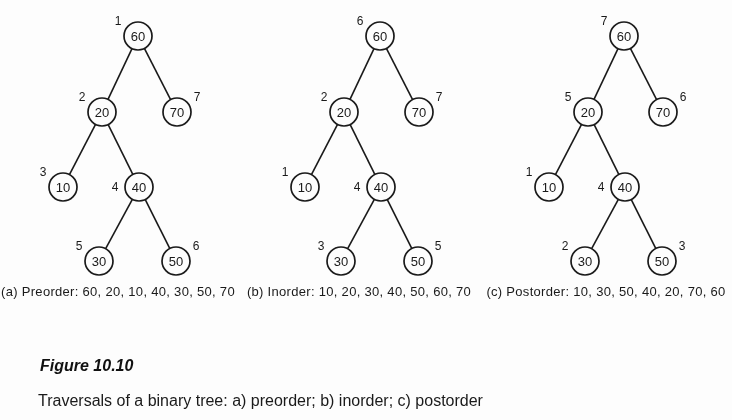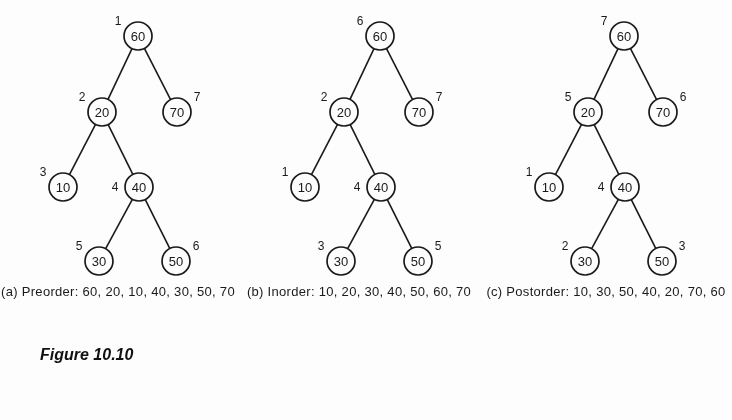--- a/index.html
+++ b/index.html
@@ -26,21 +26,21 @@
     left: 8px;
     top: 314px;
     font-size: 12.5px;
     letter-spacing: 0.2px;
     color: #1a1a1a;
     white-space: nowrap;
   }
   .fig-title {
     position: absolute;
     left: 40px;
-    top: 346px;
+    top: 357px;
     font-size: 16px;
     font-weight: bold;
     font-style: italic;
     color: #111111;
     white-space: nowrap;
   }
   .fig-caption {
     position: absolute;
     left: 38px;
     top: 392px;
@@ -139,13 +139,14 @@
         <circle cx="585" cy="261" r="14" fill="#fdfdfd" stroke="#1a1a1a" stroke-width="1.7"></circle>
         <text x="585" y="261" text-anchor="middle" dominant-baseline="central" font-size="13" fill="#1a1a1a">30</text>
         <text x="565" y="246" text-anchor="middle" dominant-baseline="central" font-size="12" fill="#1a1a1a">2</text>
         <circle cx="662" cy="261" r="14" fill="#fdfdfd" stroke="#1a1a1a" stroke-width="1.7"></circle>
         <text x="662" y="261" text-anchor="middle" dominant-baseline="central" font-size="13" fill="#1a1a1a">50</text>
         <text x="682" y="246" text-anchor="middle" dominant-baseline="central" font-size="12" fill="#1a1a1a">3</text>
         <text x="606" y="296" text-anchor="middle" font-size="13" fill="#1a1a1a" letter-spacing="0.3">(c) Postorder: 10, 30, 50, 40, 20, 70, 60</text>
       </g>
     </svg>
   <div class="fig-title">Figure 10.10</div>
+  <div class="fig-caption">Traversals of a binary tree: a) preorder; b) inorder; c) postorder</div>
 </div>
 
 </body></html>

